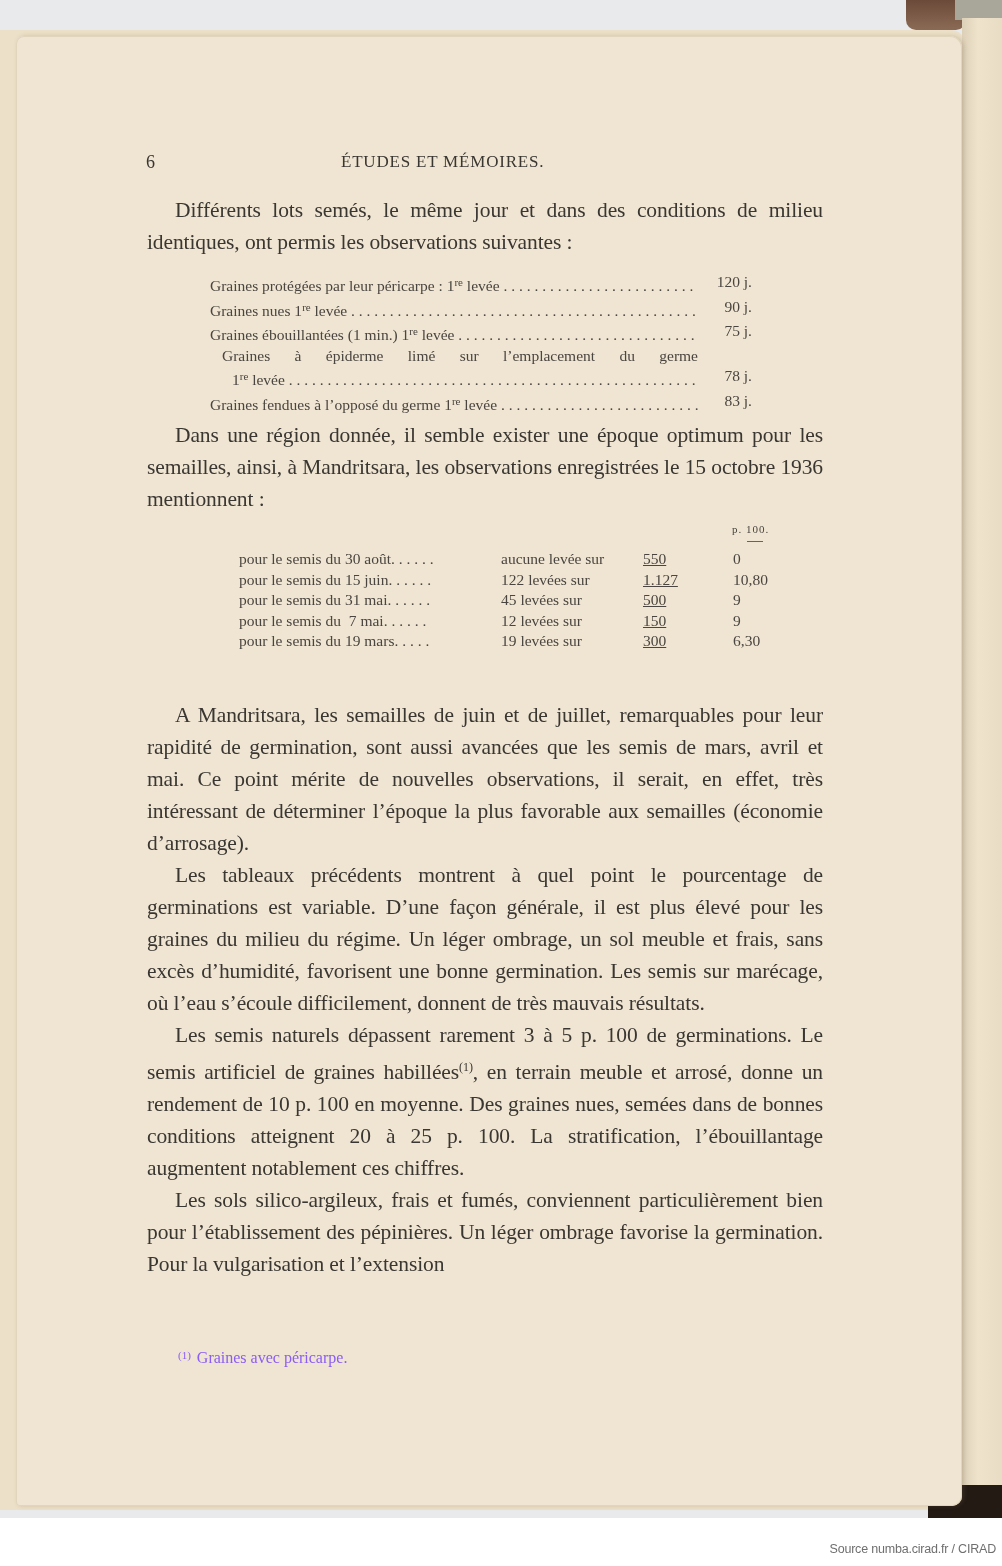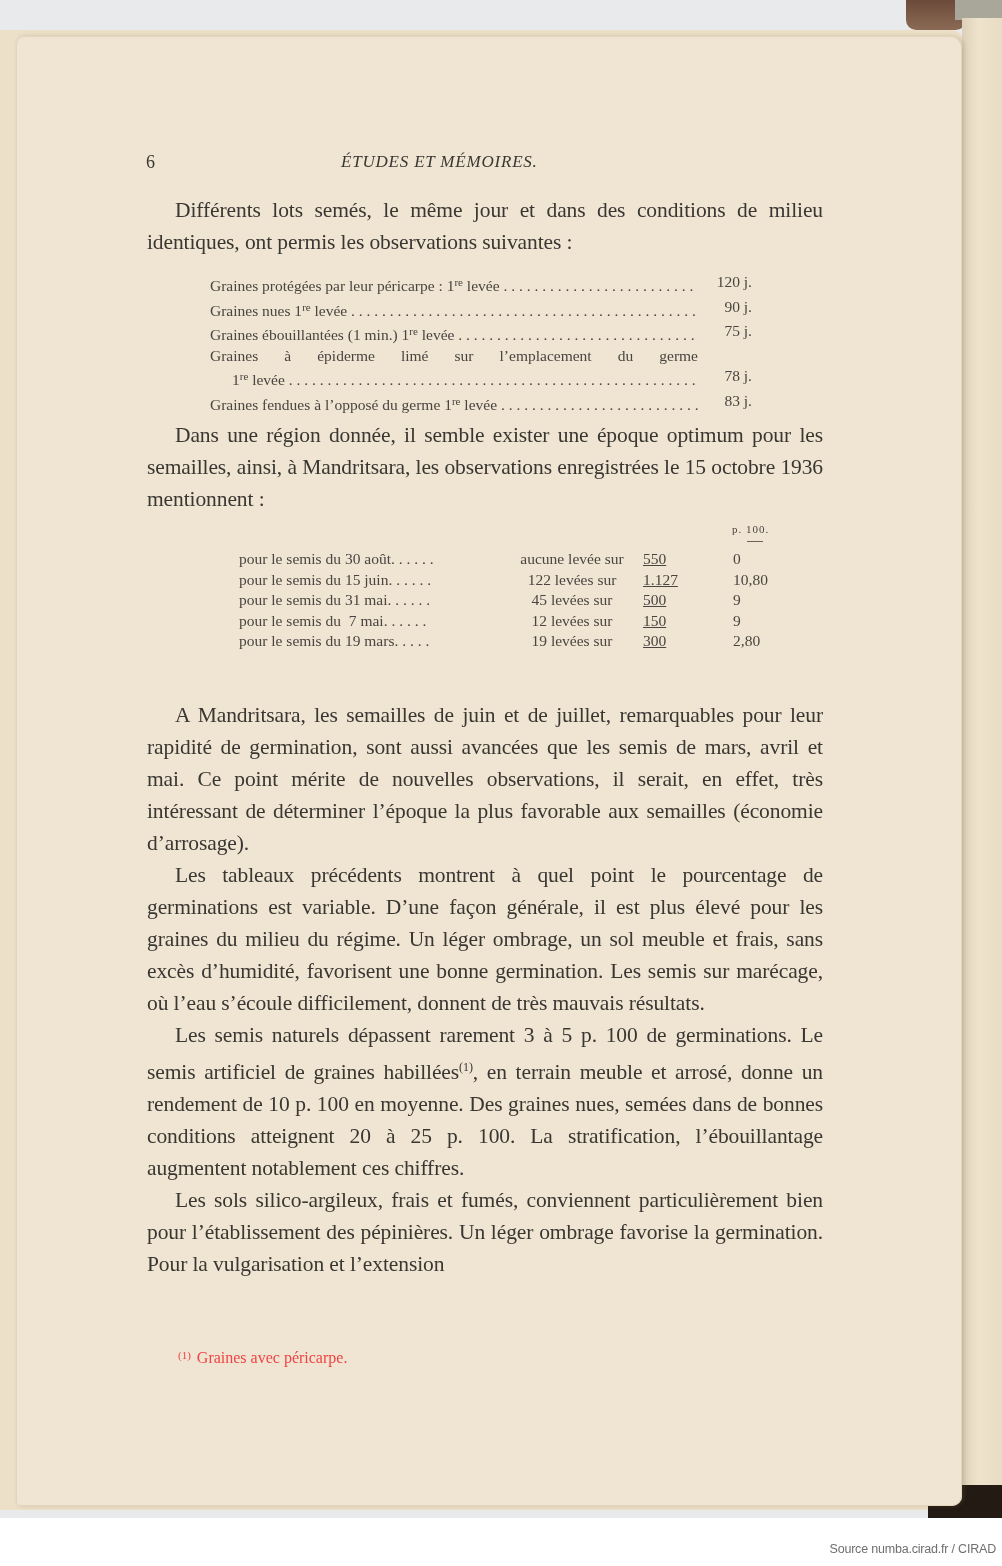--- a/index.html
+++ b/index.html
@@ -71,21 +71,20 @@
     }
     .page-number {
       position: absolute;
       left: 0; top: 0;
     }
     .running-head {
       position: absolute;
       left: 195px; top: 0;
       font-size: 17px;
       letter-spacing: 0.8px;
-      font-style: italic;
     }
     .text-block {
       position: absolute;
       left: 147px;
       width: 676px;
       font-size: 21.5px;
       line-height: 32px;
       text-align: justify;
       letter-spacing: -0.1px;
     }
@@ -107,28 +106,28 @@
       position: relative; height: 30px;
     }
     .t2-head .pct-head {
       position: absolute; left: 493px; top: 0; font-size: 11px; letter-spacing: 1px;
     }
     .t2-head .pct-dash {
       position: absolute; left: 508px; top: 22px; width: 16px; height: 1px; background: #6a635a;
     }
     .t2-row { display: flex; white-space: nowrap; }
     .t2-row .c1 { width: 262px; font-family: Liberation Serif, serif; }
-    .t2-row .c2 { width: 142px; text-align: center; }
+    .t2-row .c2 { width: 142px; text-align: left; }
     .t2-row .c3 { width: 66px; text-align: left; text-decoration: underline; }
     .t2-row .c4 { width: 75px; text-align: left; padding-left: 24px; box-sizing: border-box; }
     .footnote {
       position: absolute;
       left: 178px; top: 1349px;
       font-size: 16px;
-      color: #ef4444;
+      color: #8b5cf6;
     }
     .footnote .fn-mark { font-size: 11px; vertical-align: 4px; margin-right: 6px; }
     .fnref { font-size: 12px; vertical-align: 8px; }
     .source-caption {
       position: absolute;
       right: 6px; top: 1542px;
       font-family: Liberation Sans, sans-serif;
       font-size: 12.5px;
       color: #6f6f6f;
       letter-spacing: -0.2px;
@@ -161,21 +160,21 @@
   </div>
   <div class="t1-row">
     <span class="lab"><span>Graines nues 1</span><sup class="re">re</sup><span> levée . . . . . . . . . . . . . . . . . . . . . . . . . . . . . . . . . . . . . . . . . . . . . . . . . . . . . . . . . . . . . .</span></span>
     <span class="val">90 j.</span>
   </div>
   <div class="t1-row">
     <span class="lab"><span>Graines ébouillantées (1 min.) 1</span><sup class="re">re</sup><span> levée . . . . . . . . . . . . . . . . . . . . . . . . . . . . . . . . . . . . . . . . . . . .</span></span>
     <span class="val">75 j.</span>
   </div>
   <div class="t1-row">
-    <span class="lab" style="text-align:justify;text-align-last:justify;"><span>Graines à épiderme limé sur l’emplacement du germe</span></span>
+    <span class="lab" style="text-align:justify;text-align-last:justify;margin-left:12px;"><span>Graines à épiderme limé sur l’emplacement du germe</span></span>
     <span class="val"></span>
   </div>
   <div class="t1-row indent">
     <span class="lab"><span>1</span><sup class="re">re</sup><span> levée . . . . . . . . . . . . . . . . . . . . . . . . . . . . . . . . . . . . . . . . . . . . . . . . . . . . . . . . . . . . . . . . . . . . . . .</span></span>
     <span class="val">78 j.</span>
   </div>
   <div class="t1-row">
     <span class="lab"><span>Graines fendues à l’opposé du germe 1</span><sup class="re">re</sup><span> levée . . . . . . . . . . . . . . . . . . . . . . . . . . . . . . . . . . .</span></span>
     <span class="val">83 j.</span>
   </div>
@@ -211,21 +210,21 @@
   <div class="t2-row">
     <span class="c1" style="white-space:pre;">pour le semis du  7 mai. . . . . .</span>
     <span class="c2">12 levées sur</span>
     <span class="c3">150</span>
     <span class="c4">9</span>
   </div>
   <div class="t2-row">
     <span class="c1">pour le semis du 19 mars. . . . .</span>
     <span class="c2">19 levées sur</span>
     <span class="c3">300</span>
-    <span class="c4">2,80</span>
+    <span class="c4">6,30</span>
   </div>
 </div>
 
 <div class="text-block" style="top:699px;">
   <p class="para">A Mandritsara, les semailles de juin et de juillet, remarquables pour leur rapidité de germination, sont aussi avancées que les semis de mars, avril et mai. Ce point mérite de nouvelles observations, il serait, en effet, très intéressant de déterminer l’époque la plus favorable aux semailles (économie d’arrosage).</p>
   <p class="para">Les tableaux précédents montrent à quel point le pourcentage de germinations est variable. D’une façon générale, il est plus élevé pour les graines du milieu du régime. Un léger ombrage, un sol meuble et frais, sans excès d’humidité, favorisent une bonne germination. Les semis sur marécage, où l’eau s’écoule difficilement, donnent de très mauvais résultats.</p>
   <p class="para"><span>Les semis naturels dépassent rarement 3 à 5 p. 100 de germinations. Le semis artificiel de graines habillées</span><span class="fnref">(1)</span><span>, en terrain meuble et arrosé, donne un rendement de 10 p. 100 en moyenne. Des graines nues, semées dans de bonnes conditions atteignent 20 à 25 p. 100. La stratification, l’ébouillantage augmentent notablement ces chiffres.</span></p>
   <p class="para">Les sols silico-argileux, frais et fumés, conviennent particulièrement bien pour l’établissement des pépinières. Un léger ombrage favorise la germination. Pour la vulgarisation et l’extension</p>
 </div>
 

